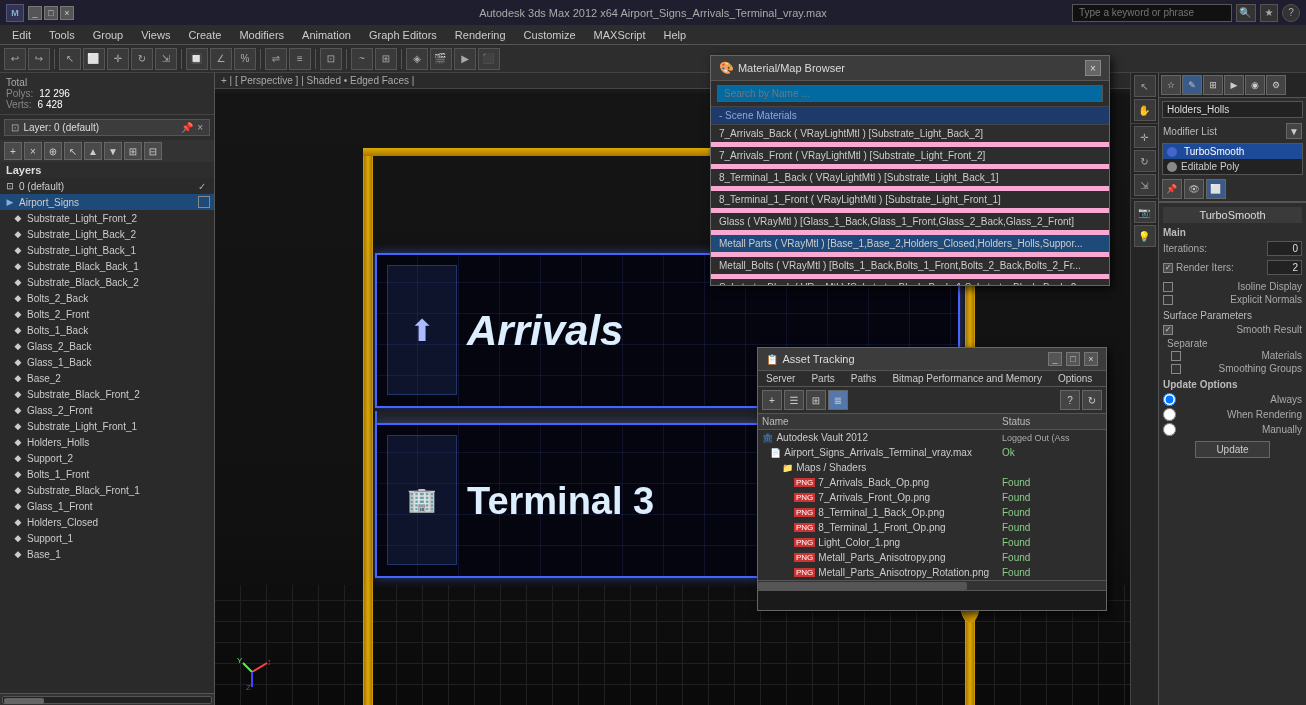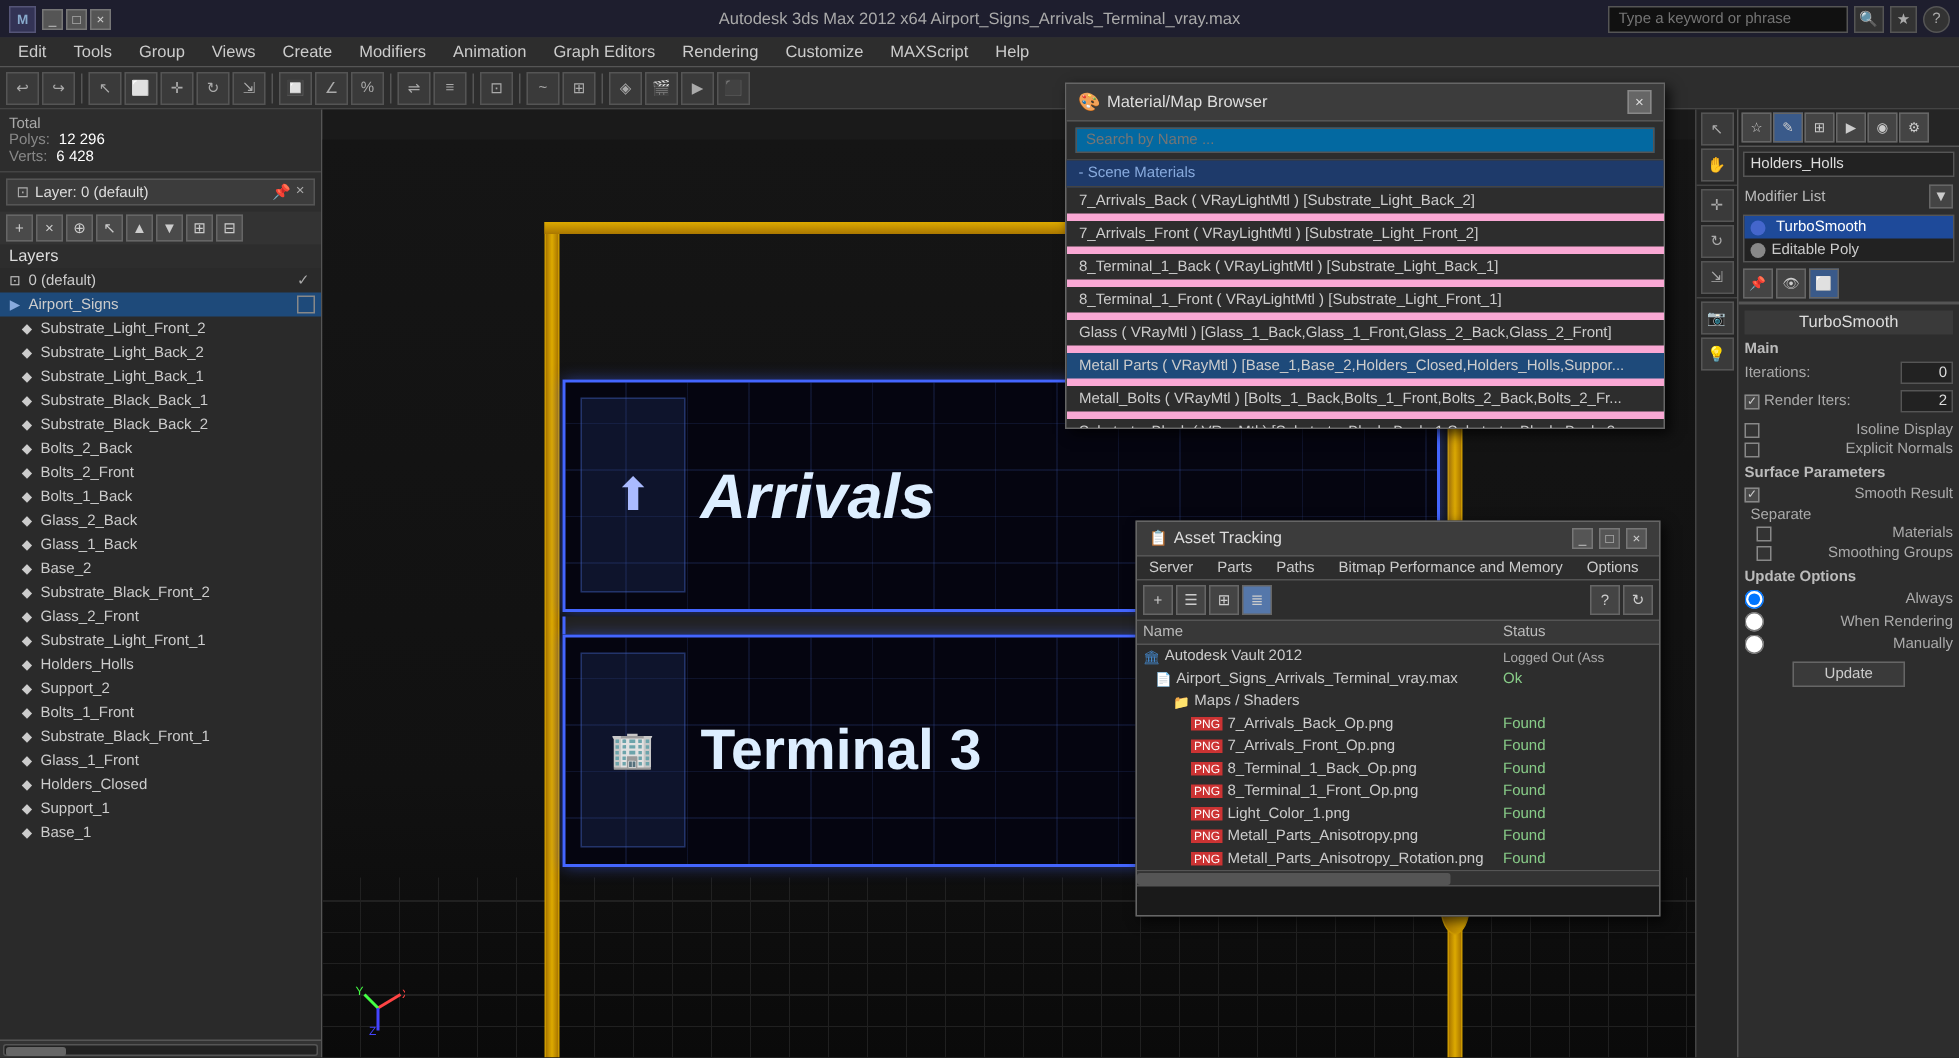--- a/index.html
+++ b/index.html
@@ -197,21 +197,21 @@
       <div class="tb-btn">+</div>
       <div class="tb-btn">×</div>
       <div class="tb-btn">⊕</div>
       <div class="tb-btn">↖</div>
       <div class="tb-btn">▲</div>
       <div class="tb-btn">▼</div>
       <div class="tb-btn">⊞</div>
       <div class="tb-btn">⊟</div>
     </div>
 
-    <div style="padding:2px 6px;font-size:11px;color:#ddd;font-weight:normal;">Layers</div>
+    <div style="padding:2px 6px;font-size:11px;color:#ddd;font-weight:bold;">Layers</div>
 
     <div id="layer-list" style="flex:1;overflow-y:auto;background:#2a2a2a;">
       <div class="layer-item" style="background:#2a2a2a;">
         <span class="layer-icon">⊡</span>
         <span class="layer-name">0 (default)</span>
         <span class="layer-check">✓</span>
       </div>
       <div class="layer-item selected" style="background:#1e4a7a;">
         <span class="layer-icon" style="color:#88aadd;">▶</span>
         <span class="layer-name">Airport_Signs</span>
@@ -307,20 +307,23 @@
         </div>
     </div>
     <div id="layer-scroll-bar">
       <div class="scroll-track">
           <div class="scroll-thumb"></div>
         </div>
     </div>
   </div>
 
   <div id="viewport">
+    <div id="viewport-header">
+      <span>+ | [ Perspective ] | Shaded • Edged Faces |</span>
+    </div>
     <div id="viewport-canvas">
 
       <div id="scene">
 
         <div style="position:absolute;top:0;left:0;right:0;bottom:0;background:linear-gradient(180deg,#151515 0%,#111 70%,#0a0a0a 100%);">
 
           <div style="position:absolute;bottom:0;left:0;right:0;height:120px;background:repeating-linear-gradient(90deg,transparent,transparent 25px,#2a2a2a 25px,#2a2a2a 26px),repeating-linear-gradient(0deg,transparent,transparent 20px,#2a2a2a 20px,#2a2a2a 21px);opacity:0.7;"></div>
 
           <div style="position:absolute;left:148px;top:55px;width:10px;height:580px;background:linear-gradient(90deg,#aa7700,#ddaa00,#aa7700);border:1px solid #cc9900;"></div>
 
@@ -430,21 +433,21 @@
 
       <div class="ts-row">
         <div class="ts-cb"></div>
         <span class="ts-label" style="margin-left:3px;">Isoline Display</span>
       </div>
       <div class="ts-row">
         <div class="ts-cb"></div>
         <span class="ts-label" style="margin-left:3px;">Explicit Normals</span>
       </div>
 
-      <div class="ts-section-title" style="margin-top:4px;font-size:10px;color:#bbb;font-weight:bold;">Surface Parameters</div>
+      <div class="ts-section-title" style="margin-top:4px;font-size:10px;color:#bbb;font-weight:normal;">Surface Parameters</div>
       <div class="ts-row">
         <div class="ts-cb checked">✓</div>
         <span class="ts-label" style="margin-left:3px;">Smooth Result</span>
       </div>
       <div class="ts-label" style="padding-left:4px;margin-top:2px;">Separate</div>
       <div class="ts-row" style="padding-left:8px;">
         <div class="ts-cb"></div>
         <span class="ts-label" style="margin-left:3px;">Materials</span>
       </div>
       <div class="ts-row" style="padding-left:8px;">

